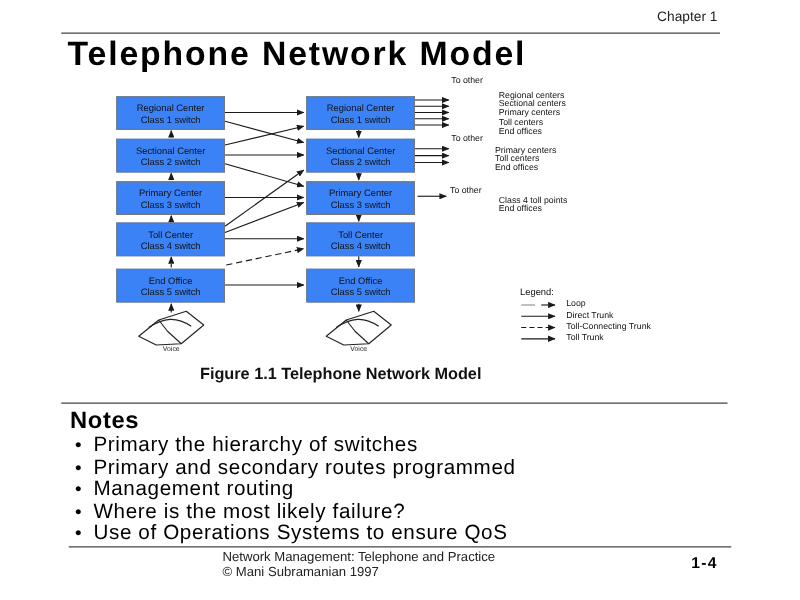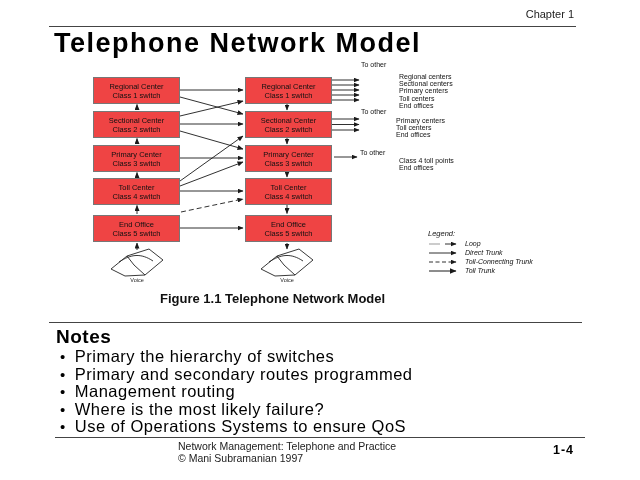--- a/index.html
+++ b/index.html
@@ -7,28 +7,28 @@
     width:640px;height:480px;background:#fff;position:relative;overflow:hidden;
     font-family:"Liberation Sans", sans-serif;color:#000;
   }
   .abs{position:absolute;}
   .rule{position:absolute;border-top:1px solid #444;height:0;}
   #chapter{top:8px;right:66px;font-size:11px;color:#222;margin-left:12px;}
   #title{left:54px;top:28px;font-size:27px;font-weight:bold;letter-spacing:1.5px;white-space:nowrap;}
   
   .dbox{
     position:absolute;width:87px;height:27px;box-sizing:border-box;
-    border:1px solid #777;background:#ef4444;text-align:center;
+    border:1px solid #777;background:#3b82f6;text-align:center;
     font-size:7.5px;line-height:9px;padding-top:4px;color:#111;
   }
   
   .toh{position:absolute;font-size:7px;color:#111;white-space:nowrap;}
   .toi{position:absolute;font-size:7px;line-height:7.2px;color:#111;white-space:nowrap;}
   
-  #legend{position:absolute;left:428px;top:229px;font-style:italic;}
+  #legend{position:absolute;left:416px;top:229px;}
   #legend .ltitle{font-size:7.5px;margin-bottom:1px;color:#111;}
   .lrow{display:flex;align-items:center;height:9px;gap:5px;}
   .lrow span{font-size:7px;color:#111;white-space:nowrap;}
   #caption{position:absolute;left:160px;top:291px;width:285px;text-align:left;
     font-size:13px;font-weight:bold;color:#111;}
   .voice{position:absolute;width:40px;text-align:center;font-size:5.5px;color:#222;top:277px;}
   
   #notes-heading{position:absolute;left:56px;top:326px;font-size:19px;font-weight:bold;letter-spacing:0.5px;}
   #notes-list{position:absolute;left:60px;top:348px;margin:0;padding:0;list-style:none;}
   #notes-list li{display:flex;gap:9px;font-size:16.5px;letter-spacing:0.5px;line-height:17.6px;white-space:nowrap;}

